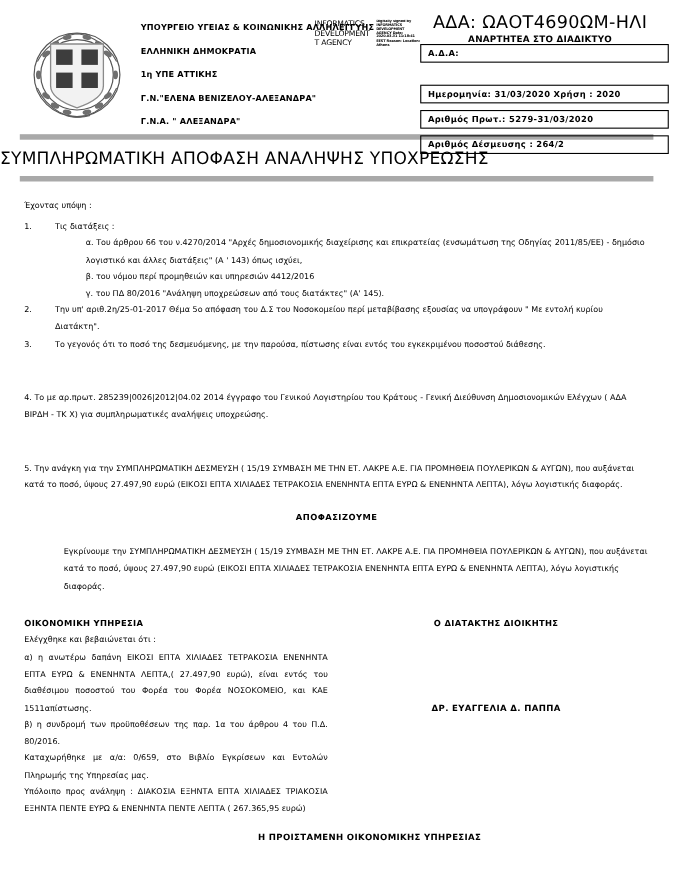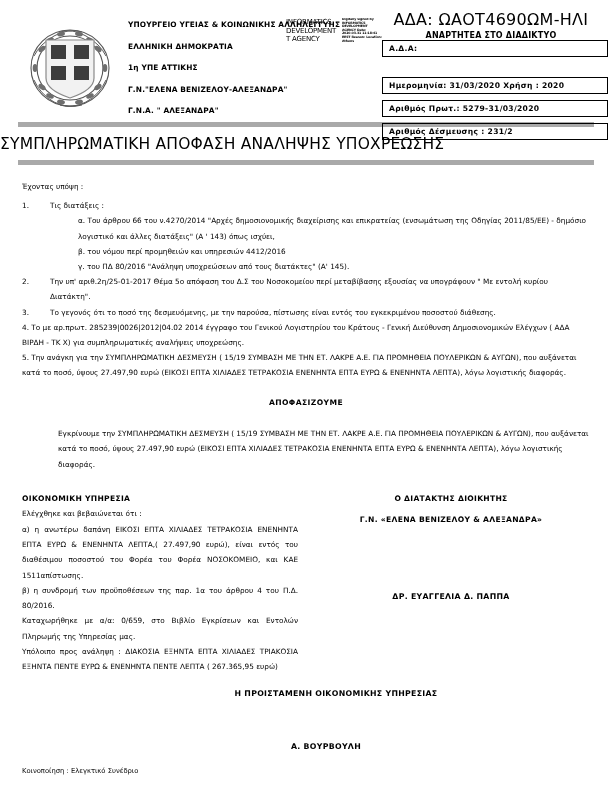--- a/index.html
+++ b/index.html
@@ -128,21 +128,21 @@
     line-height: 15.2px;
   }
   .intro { margin-bottom: 4px; }
   .num-row {
     display: flex;
     margin-bottom: 0px;
   }
   .num-row .num { width: 28px; flex: 0 0 28px; }
   .num-row .txt { flex: 1; }
   .sub-item { margin-left: 56px; }
-  .plain-item { margin-bottom: 0; }
+  .plain-item { margin-bottom: 0; margin-top: 34px; }
 
   .decide-head {
     text-align: center;
     font-weight: bold;
     font-size: 7.6px;
     letter-spacing: 0.4px;
     margin: 14px 0 16px 0;
   }
   .decide-body { line-height: 15.5px; margin-left: 36px; }
 
@@ -269,21 +269,21 @@
     <div class="inbox ada-field">
       <span>Α.Δ.Α:</span>
     </div>
     <div class="inbox">
       <span>Ημερομηνία: 31/03/2020 Χρήση : 2020</span>
     </div>
     <div class="inbox spaced">
       <span>Αριθμός Πρωτ.: 5279-31/03/2020</span>
     </div>
     <div class="inbox spaced">
-      <span>Αριθμός Δέσμευσης : 231/2</span>
+      <span>Αριθμός Δέσμευσης : 264/2</span>
     </div>
   </div>
 </div>
 
 <div class="bar"></div>
 <div class="doc-title">ΣΥΜΠΛΗΡΩΜΑΤΙΚΗ ΑΠΟΦΑΣΗ ΑΝΑΛΗΨΗΣ ΥΠΟΧΡΕΩΣΗΣ</div>
 <div class="bar"></div>
 
 <div class="body-area">
 
@@ -319,21 +319,20 @@
     <div class="col-head">ΟΙΚΟΝΟΜΙΚΗ ΥΠΗΡΕΣΙΑ</div>
     <div class="fin-line">Ελέγχθηκε και βεβαιώνεται ότι :</div>
     <div class="fin-line just">α) η ανωτέρω δαπάνη ΕΙΚΟΣΙ ΕΠΤΑ ΧΙΛΙΑΔΕΣ ΤΕΤΡΑΚΟΣΙΑ ΕΝΕΝΗΝΤΑ ΕΠΤΑ ΕΥΡΩ &amp; ΕΝΕΝΗΝΤΑ ΛΕΠΤΑ,( 27.497,90 ευρώ), είναι εντός του διαθέσιμου ποσοστού του Φορέα   του Φορέα ΝΟΣΟΚΟΜΕΙΟ, και ΚΑΕ 1511απίστωσης.</div>
     <div class="fin-line just">β) η συνδρομή των προϋποθέσεων της παρ. 1α του άρθρου 4 του Π.Δ. 80/2016.</div>
     <div class="fin-line just">Καταχωρήθηκε με α/α: 0/659, στο Βιβλίο Εγκρίσεων και Εντολών Πληρωμής της Υπηρεσίας μας.</div>
     <div class="fin-line just">Υπόλοιπο προς ανάληψη : ΔΙΑΚΟΣΙΑ ΕΞΗΝΤΑ ΕΠΤΑ ΧΙΛΙΑΔΕΣ ΤΡΙΑΚΟΣΙΑ ΕΞΗΝΤΑ ΠΕΝΤΕ ΕΥΡΩ &amp; ΕΝΕΝΗΝΤΑ ΠΕΝΤΕ ΛΕΠΤΑ ( 267.365,95 ευρώ)</div>
   </div>
 
   <div class="col-right">
     <div class="r-head">Ο ΔΙΑΤΑΚΤΗΣ  ΔΙΟΙΚΗΤΗΣ</div>
-    <div class="r-head">Γ.Ν. «ΕΛΕΝΑ ΒΕΝΙΖΕΛΟΥ &amp; ΑΛΕΞΑΝΔΡΑ»</div>
     <div class="r-sign">ΔΡ. ΕΥΑΓΓΕΛΙΑ Δ. ΠΑΠΠΑ</div>
   </div>
 </div>
 
 <div class="center-head">Η ΠΡΟΙΣΤΑΜΕΝΗ ΟΙΚΟΝΟΜΙΚΗΣ ΥΠΗΡΕΣΙΑΣ</div>
 <div class="center-sign">Α. ΒΟΥΡΒΟΥΛΗ</div>
 
 <div class="notify">Κοινοποίηση : Ελεγκτικό Συνέδριο</div>
 
 </body></html>

